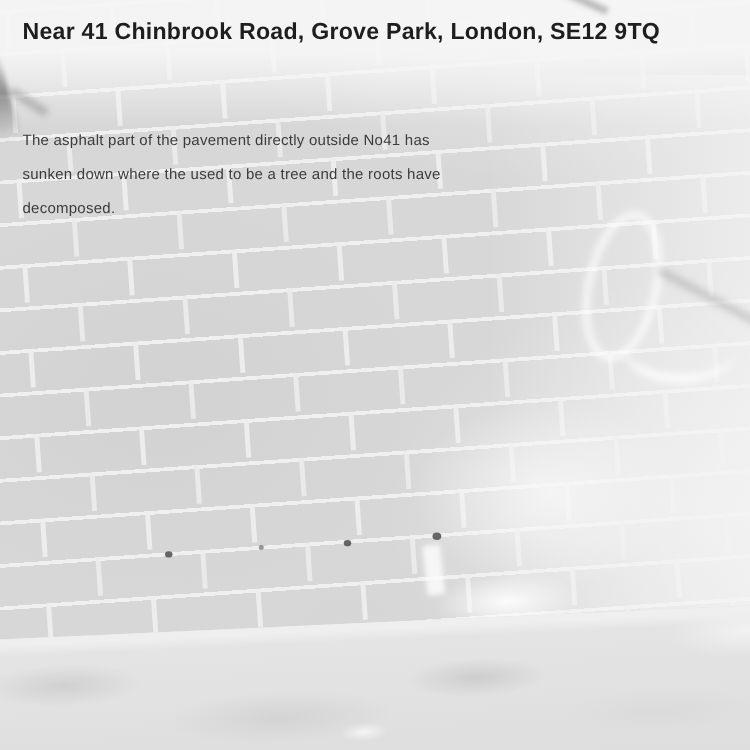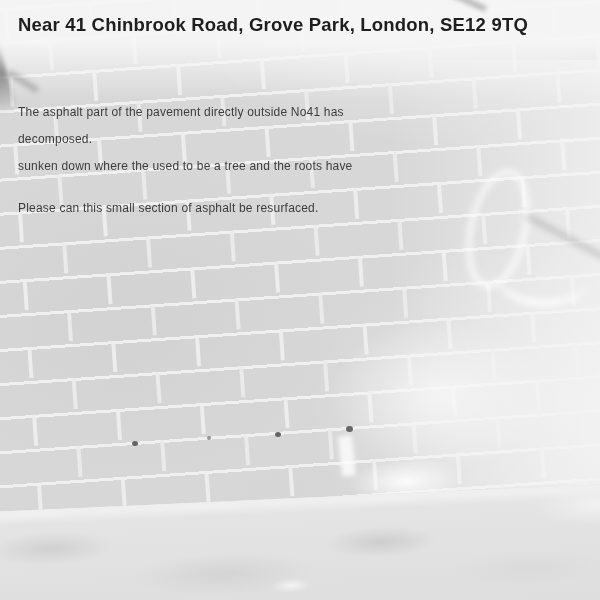--- a/index.html
+++ b/index.html
@@ -116,22 +116,19 @@
     <div class="streak-tl"></div>
     <div class="streak-tl2"></div>
     <div class="streak-tr"></div>
   </div>
 
   <div class="overlay">
     <div class="title">Near 41 Chinbrook Road, Grove Park, London, SE12 9TQ</div>
     <div class="body">
       <p>
         <span class="ln">The asphalt part of the pavement directly outside No41 has</span>
+        <span class="ln">sunken down where the used to be a tree and the roots have</span>
         <span class="ln">decomposed.</span>
-        <span class="ln">sunken down where the used to be a tree and the roots have</span>
-      </p>
-      <p>
-        <span class="ln">Please can this small section of asphalt be resurfaced.</span>
       </p>
     </div>
   </div>
 
 </div>
 
 </body></html>

